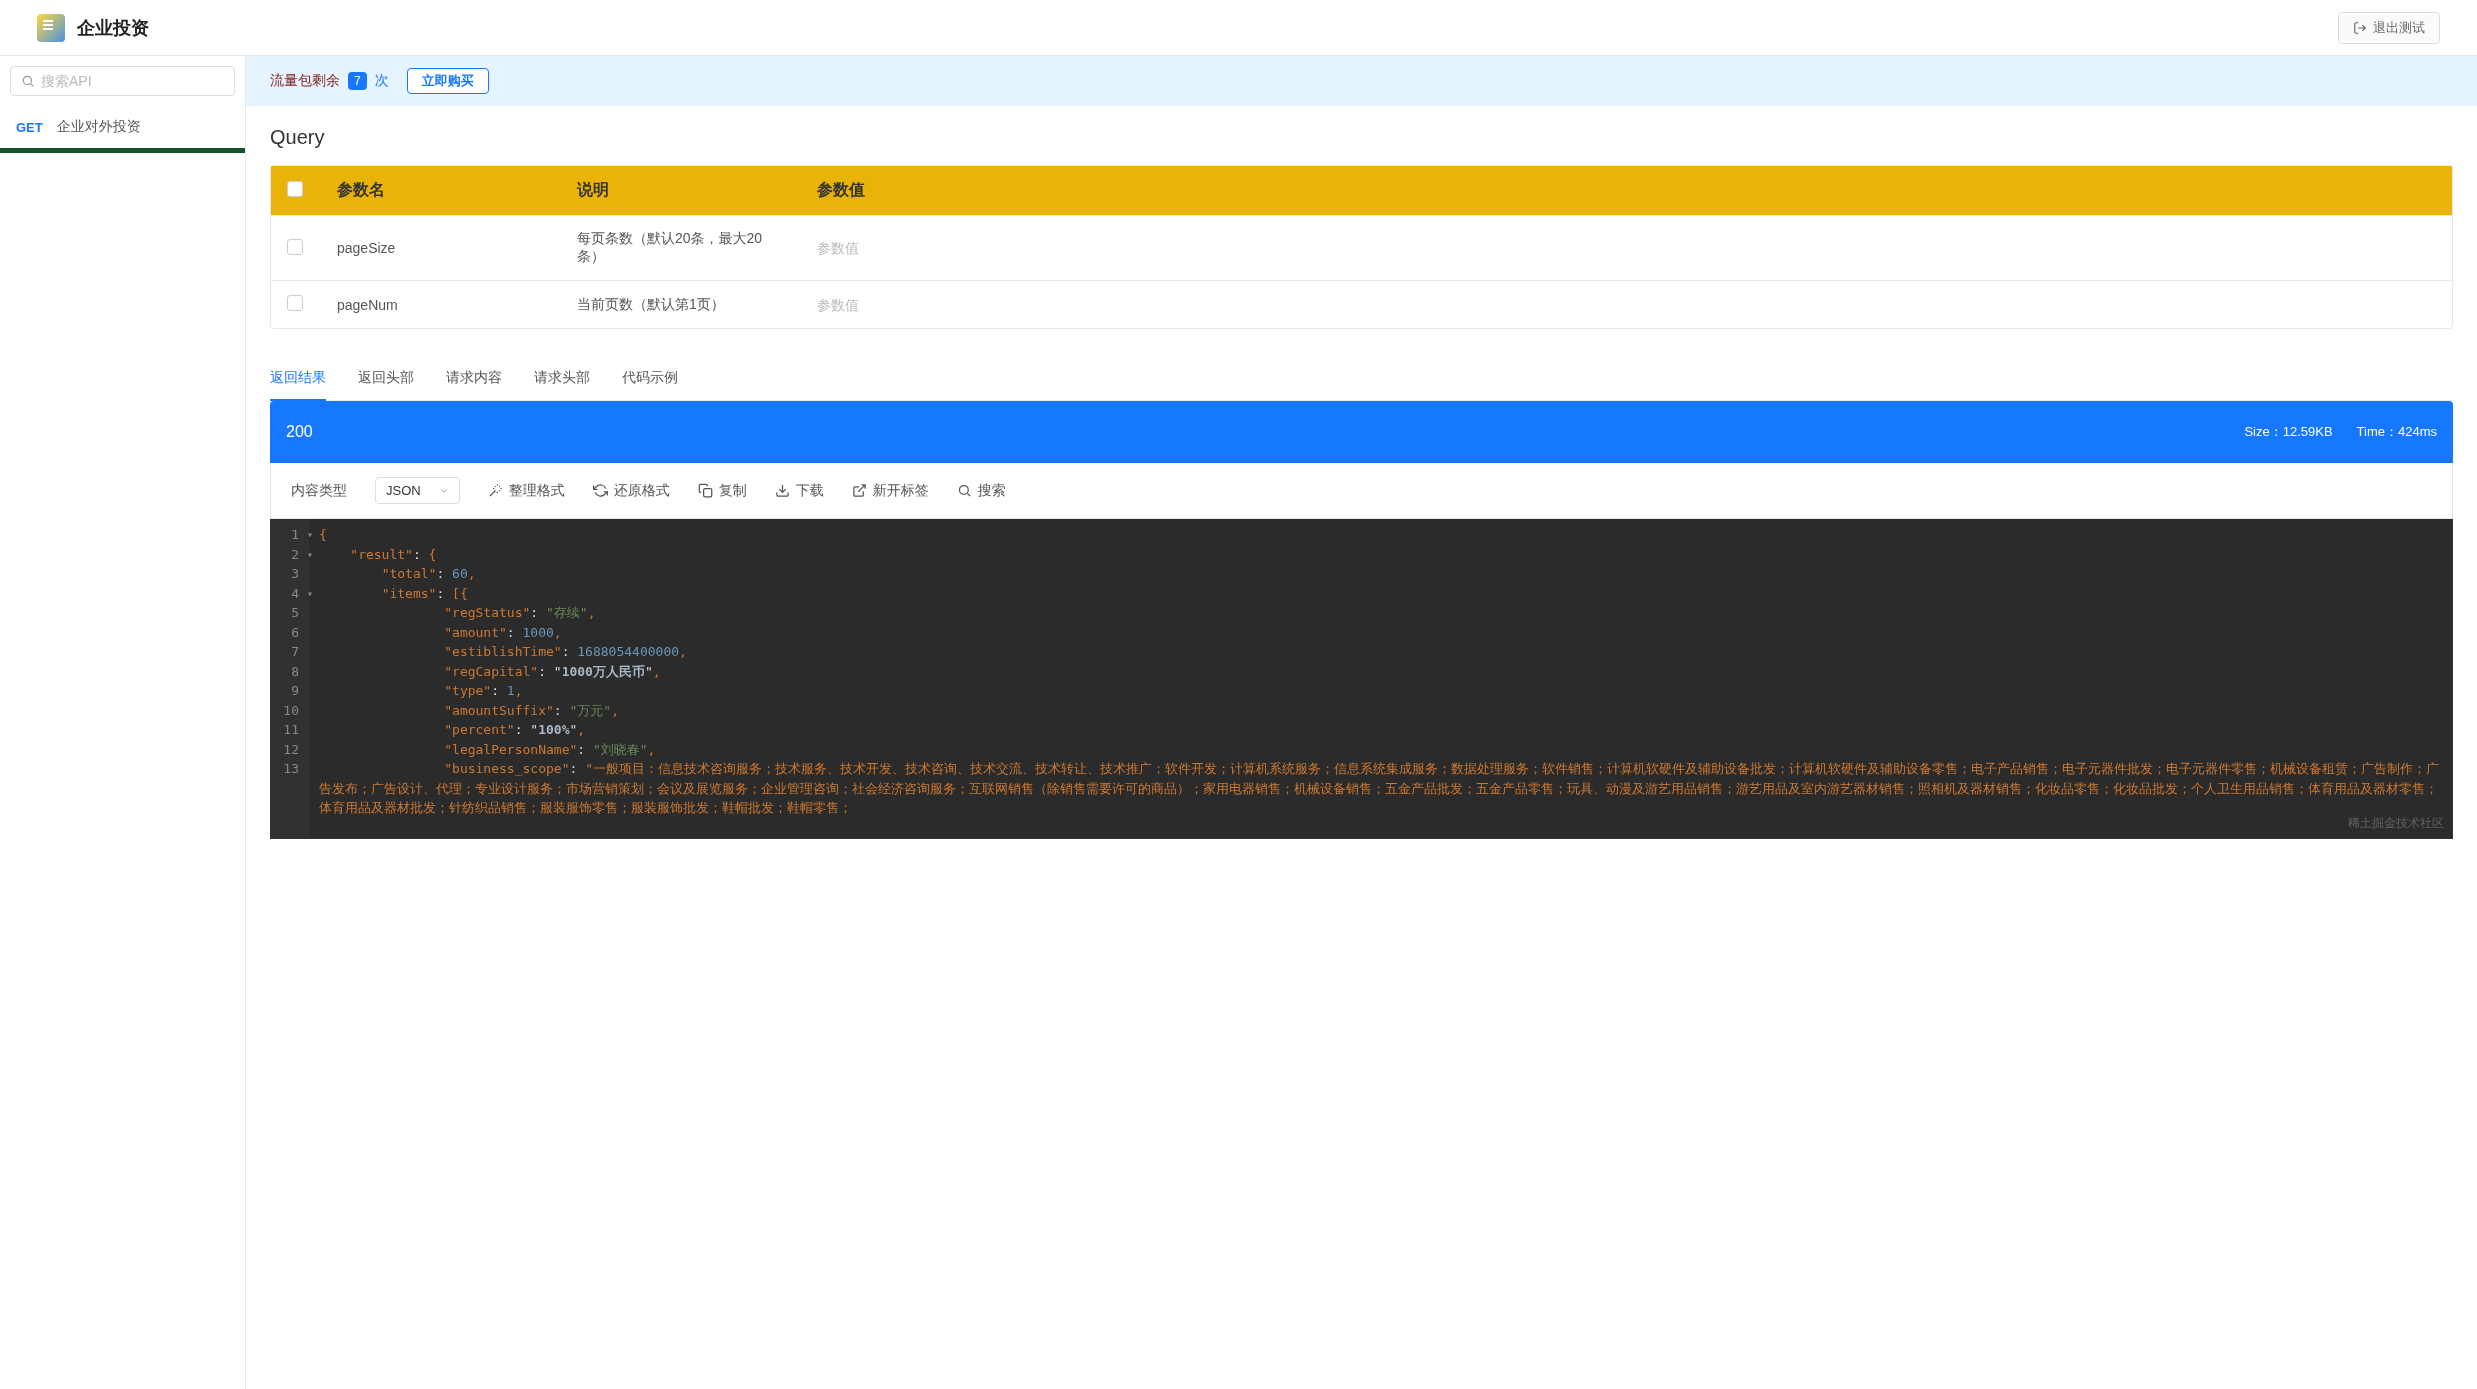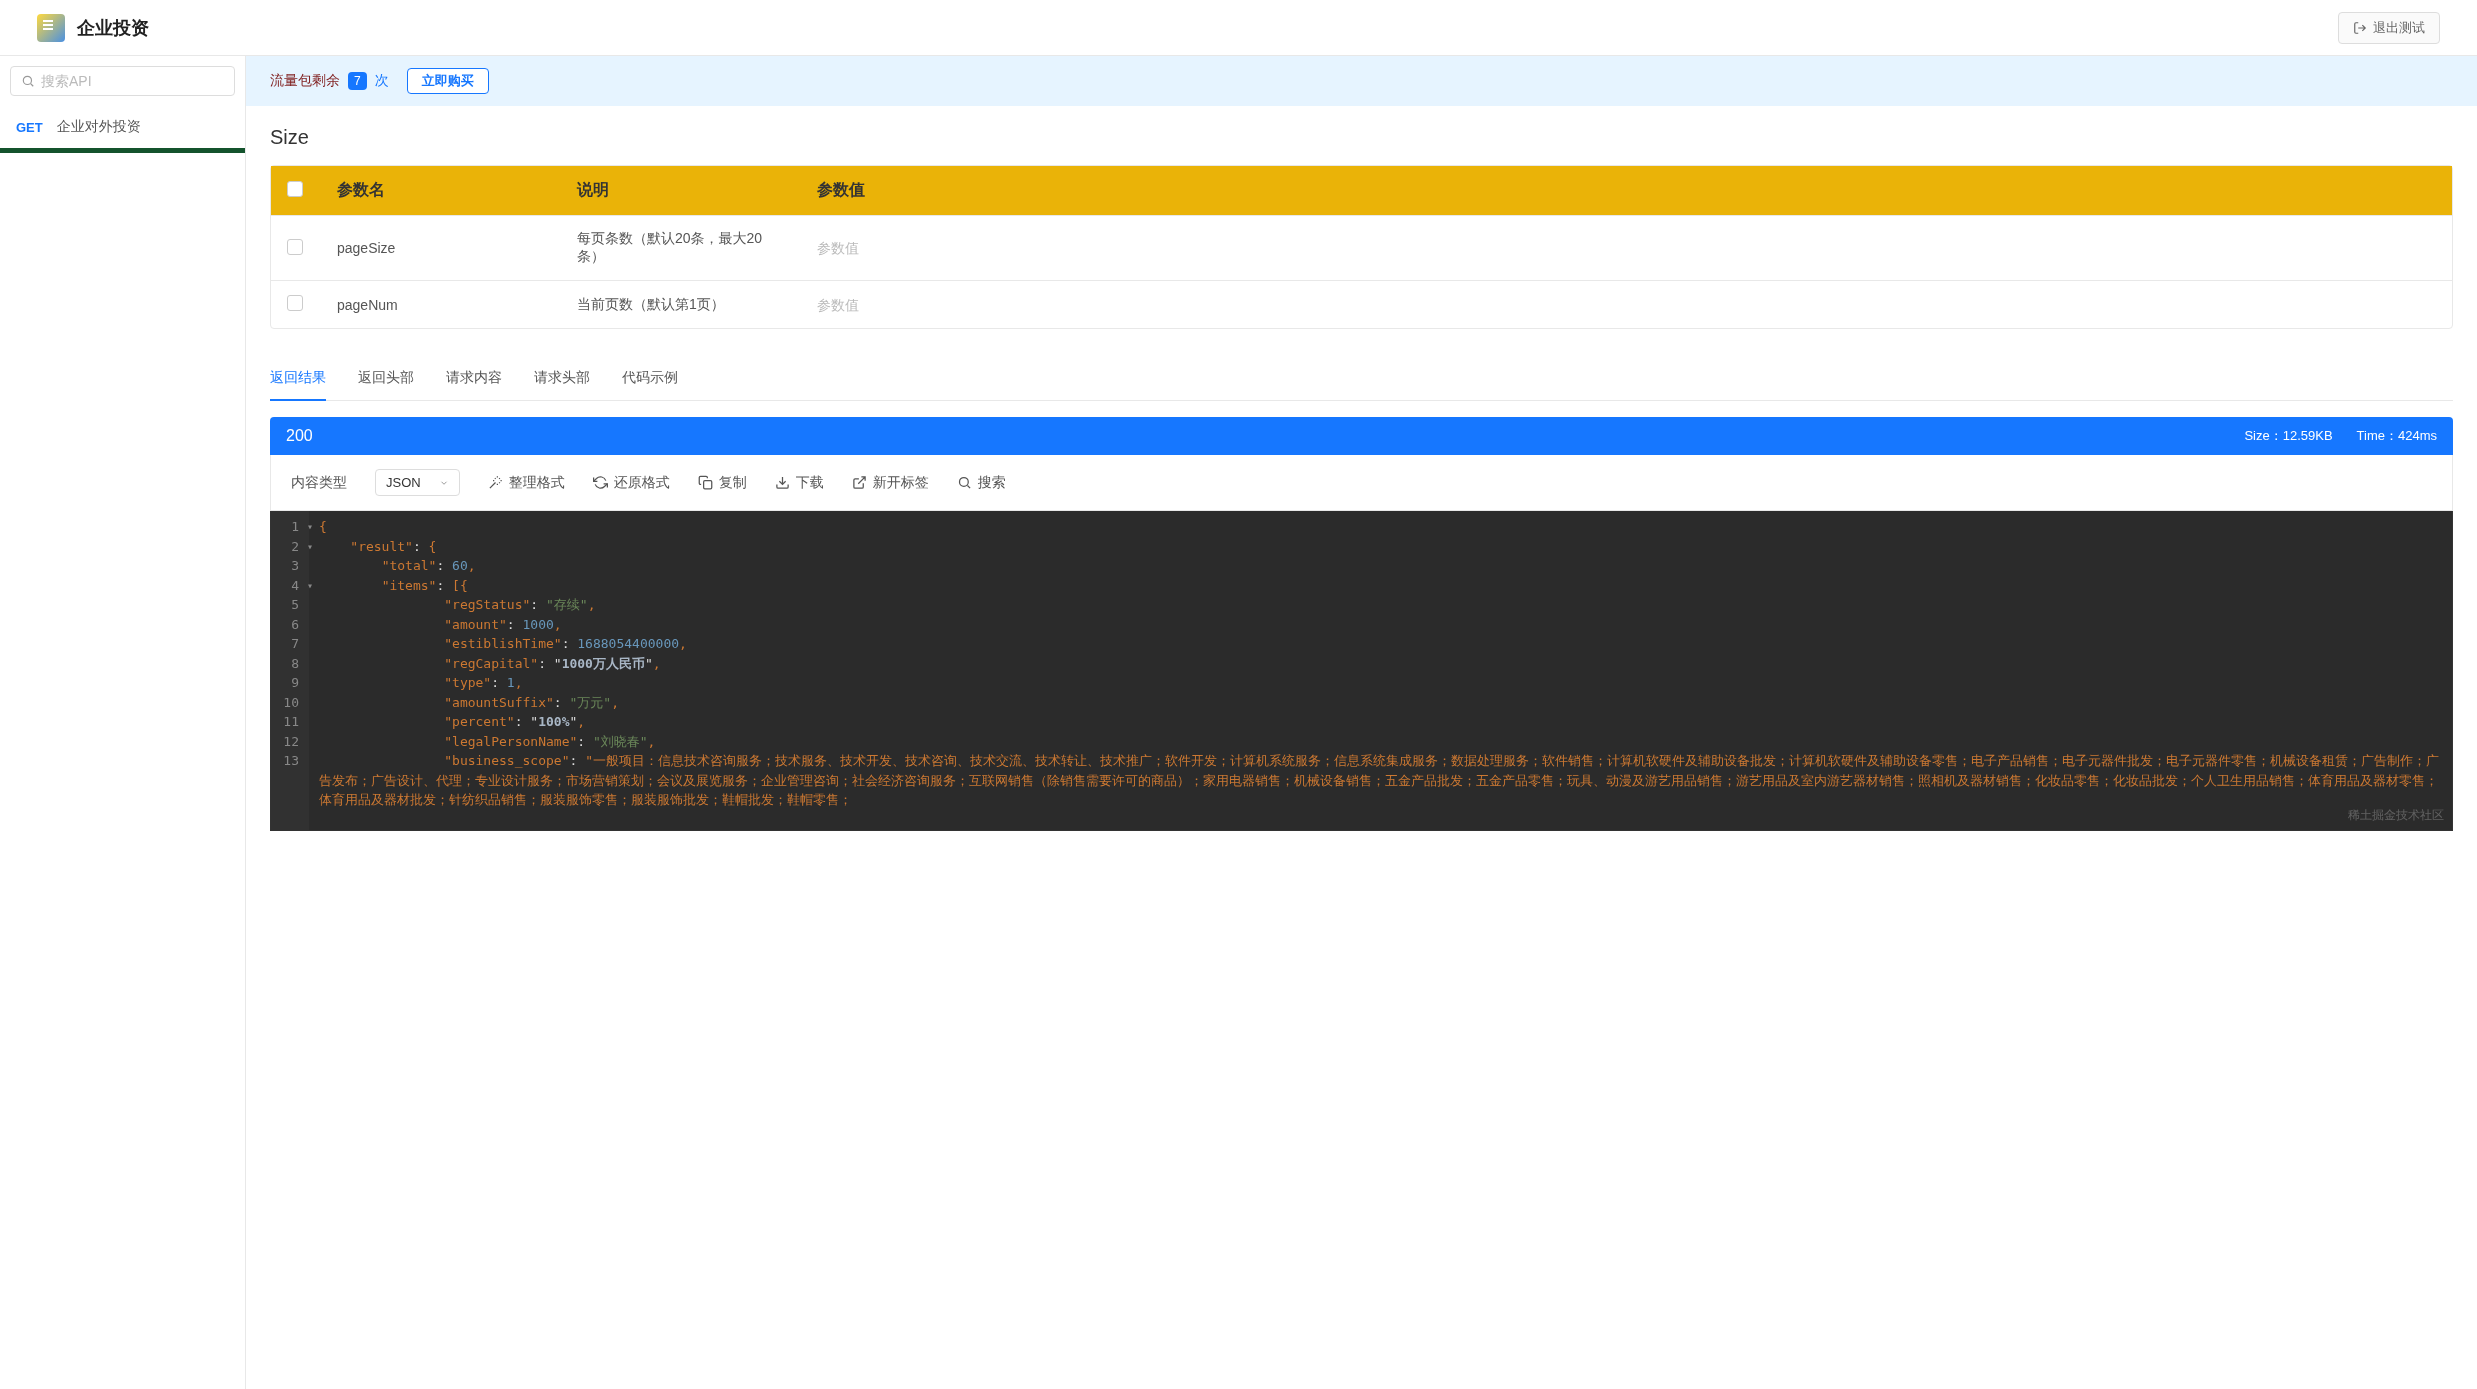--- a/index.html
+++ b/index.html
@@ -58,21 +58,21 @@
 .checkbox.checked svg { width: 10px; height: 10px; color: #fff; }
 .param-value-input { width: 100%; border: none; outline: none; font-size: 14px; color: #333; background: transparent; }
 .param-value-input::placeholder { color: #bbb; }
 
 
 .tabs { display: flex; gap: 32px; border-bottom: 1px solid #e8e8e8; margin-top: 8px; }
 .tab { padding: 12px 0; color: #555; cursor: pointer; font-size: 14px; border-bottom: 2px solid transparent; margin-bottom: -1px; }
 .tab.active { color: #1677ff; border-bottom-color: #1677ff; }
 
 
-.status-bar { background: #1677ff; color: #fff; padding: 10px 16px; display: flex; align-items: center; justify-content: space-between; margin-top: 16px; border-radius: 4px 4px 0 0; }
+.status-bar { background: #1677ff; color: #fff; padding: 22px 16px; display: flex; align-items: center; justify-content: space-between; border-radius: 4px 4px 0 0; }
 .status-code { font-size: 16px; font-weight: 500; }
 .status-meta { display: flex; gap: 24px; font-size: 13px; }
 
 
 .result-toolbar { display: flex; align-items: center; gap: 28px; padding: 14px 20px; border: 1px solid #e8e8e8; border-top: none; flex-wrap: wrap; }
 .content-type-label { color: #555; font-size: 14px; }
 .select { display: inline-flex; align-items: center; gap: 18px; border: 1px solid #ddd; border-radius: 4px; padding: 5px 10px; cursor: pointer; font-size: 13px; }
 .select svg { width: 10px; height: 10px; color: #888; }
 .tool-item { display: inline-flex; align-items: center; gap: 6px; color: #555; cursor: pointer; font-size: 14px; }
 .tool-item svg { width: 15px; height: 15px; color: #555; }
@@ -127,21 +127,21 @@
 
     <main class="main">
       <div class="traffic-bar">
         <span class="traffic-label">流量包剩余</span>
         <span class="traffic-badge">7</span>
         <span class="traffic-unit">次</span>
         <button class="buy-btn">立即购买</button>
       </div>
 
       <section class="section">
-        <div class="section-title">Size</div>
+        <div class="section-title">Query</div>
         <table class="query-table">
           <thead>
             <tr>
               <th class="col-check"><span class="checkbox"></span></th>
               <th class="col-name">参数名</th>
               <th class="col-desc">说明</th>
               <th>参数值</th>
             </tr>
           </thead>
           <tbody>

